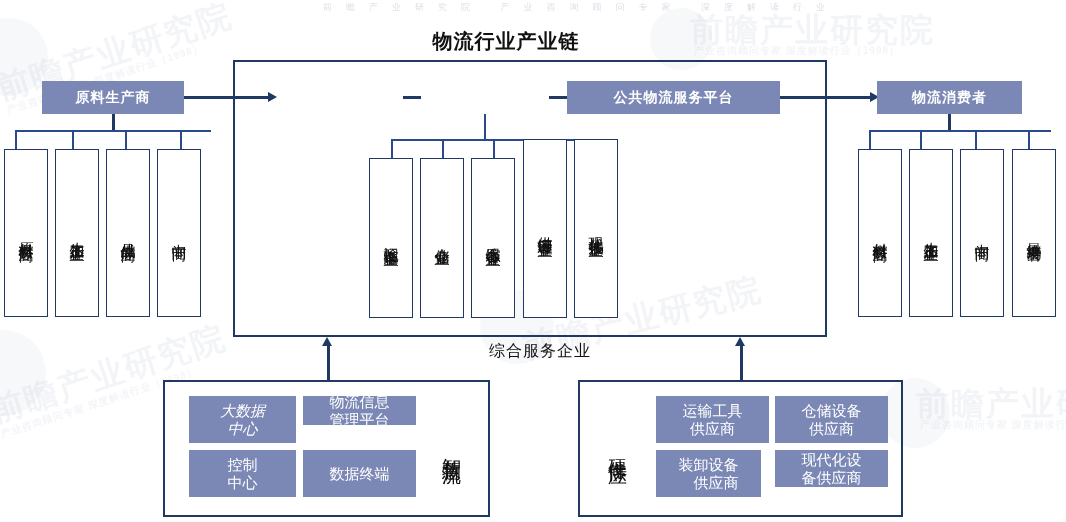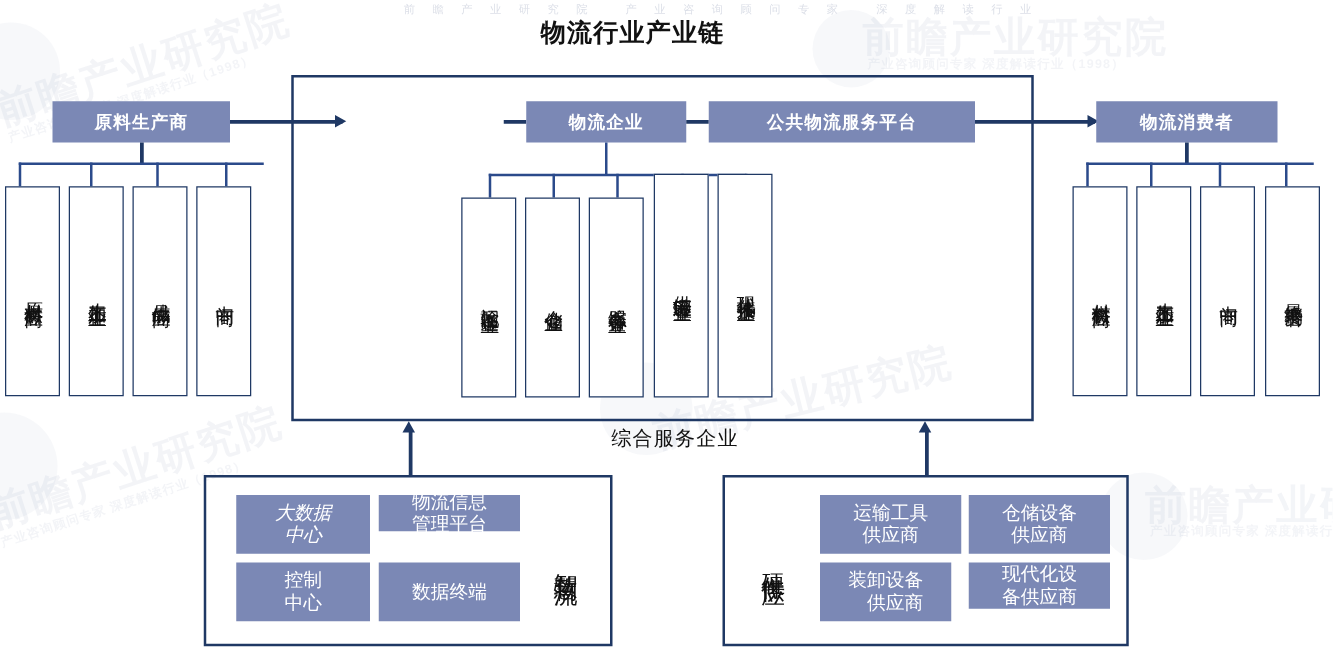--- a/index.html
+++ b/index.html
@@ -31,21 +31,21 @@
   }
   .wm-top{
     position:absolute;top:1px;left:0;width:1066px;
     font-size:9px;color:#9aa4bd;opacity:.35;letter-spacing:14px;
     white-space:nowrap;overflow:hidden;text-align:center;
     pointer-events:none;user-select:none;padding-left:48px;
   }
 
   
   #title{
-    position:absolute;left:0;top:13px;width:1012px;text-align:center;
+    position:absolute;left:0;top:28px;width:1012px;text-align:center;
     font-size:20px;font-weight:bold;color:#111111;letter-spacing:1px;
   }
 
   
   .frame{
     position:absolute;
     border:2.5px solid #1f3864;
     box-sizing:border-box;
     background:transparent;
   }
@@ -171,21 +171,20 @@
     <span>生产加工企业</span>
   </div>
   <div class="leaf" style="left:106px;top:149px;width:44px;height:168px;">
     <span>成品供应商</span>
   </div>
   <div class="leaf" style="left:157px;top:149px;width:44px;height:168px;">
     <span>中间商</span>
   </div>
 
   <div class="ln ln-h ln-thick" style="left:403px;top:96px;width:18px;"></div>
-  <div class="hdr" style="left:421px;top:81px;width:128px;height:33px;">物流企业</div>
   <div class="ln ln-h ln-thick" style="left:549px;top:96px;width:18px;"></div>
   <div class="hdr" style="left:567px;top:81px;width:213px;height:33px;">公共物流服务平台</div>
   <div class="ln ln-h ln-thick" style="left:780px;top:96px;width:96px;"></div>
   <div class="arrow-r" style="left:870px;top:92px;"></div>
 
   <div class="ln ln-v" style="left:484px;top:114px;height:26px;"></div>
   <div class="ln ln-h" style="left:391px;top:139px;width:206px;"></div>
   <div class="ln ln-v" style="left:391px;top:139px;height:20px;"></div>
   <div class="ln ln-v" style="left:442px;top:139px;height:20px;"></div>
   <div class="ln ln-v" style="left:493px;top:139px;height:20px;"></div>

